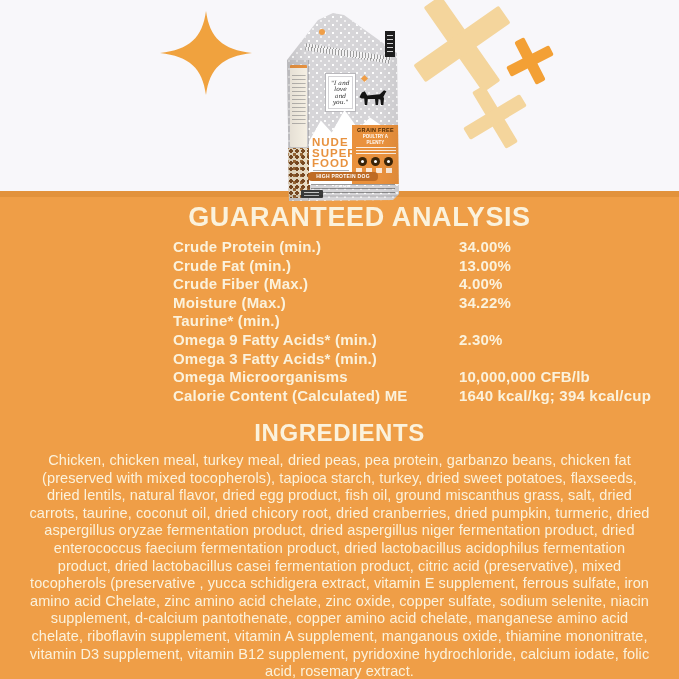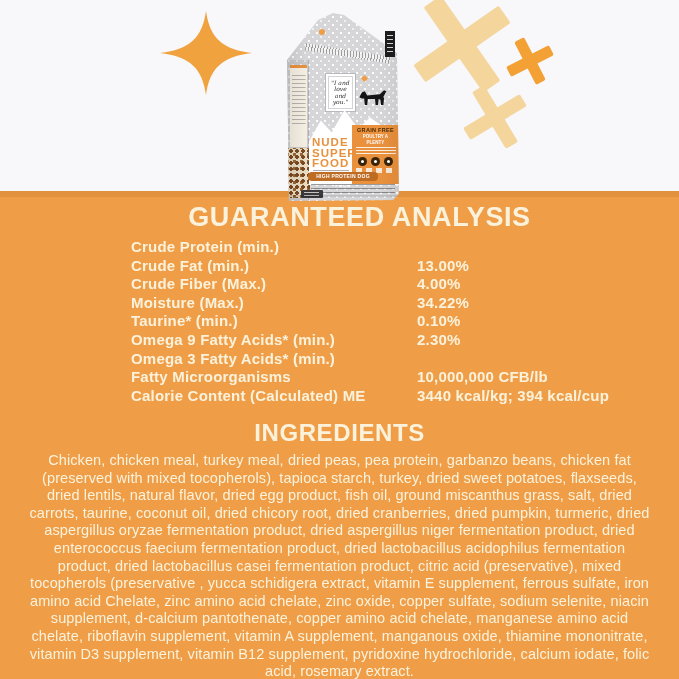--- a/index.html
+++ b/index.html
@@ -75,21 +75,21 @@
     background:repeating-linear-gradient(rgba(70,70,70,0.55) 0 1px, transparent 1px 4px); }
   .mini-logo { position:absolute; left:20px; top:177px; width:22px; height:8px; background:#3a3a3a; border-radius:1px;
     background-image:repeating-linear-gradient(rgba(255,255,255,0.7) 0 1px, transparent 1px 3px);
     background-size:70% 60%; background-position:3px 2px; background-repeat:no-repeat; }
   .fold-line { position:absolute; left:8px; top:182px; width:108px; height:2px; background:rgba(0,0,0,0.10); }
 
   
   .ga-title { position:absolute; left:0; top:202px; width:679px; text-align:center;
     color:#fbf2dc; font-weight:bold; font-size:27px; letter-spacing:0.6px;margin-left:20px; }
   .ga-table { position:absolute; left:131px; top:238px; width:520px; color:#fbf2dc; font-size:15px; font-weight:600; letter-spacing:0.2px; }
-  .ga-row { display:flex; height:18.6px; line-height:18.6px; }
+  .ga-row { display:flex; height:18.6px; line-height:18.6px;margin-left:42px; }
   .ga-label { width:286px; }
   .ga-value { flex:1; }
 
   
   .ing-title { position:absolute; left:0; top:419px; width:679px; text-align:center;
     color:#fbf2dc; font-weight:bold; font-size:24px; letter-spacing:0.6px; }
   .ing-text { position:absolute; left:27px; top:452px; width:625px; text-align:center;
     color:#fbf2dc; font-size:14.5px; line-height:17.6px; font-weight:500; letter-spacing:0.1px; }
 </style>
 </head>
@@ -151,50 +151,50 @@
       <div class="fold-line"></div>
       <div class="bag-shade"></div>
     </div>
     <div class="black-tag"></div>
   </div>
 
   <div class="ga-title">GUARANTEED ANALYSIS</div>
   <div class="ga-table">
     <div class="ga-row">
       <span class="ga-label">Crude Protein (min.)</span>
+      <span class="ga-value">34.00%</span>
     </div>
     <div class="ga-row">
       <span class="ga-label">Crude Fat (min.)</span>
       <span class="ga-value">13.00%</span>
     </div>
     <div class="ga-row">
       <span class="ga-label">Crude Fiber (Max.)</span>
       <span class="ga-value">4.00%</span>
     </div>
     <div class="ga-row">
       <span class="ga-label">Moisture (Max.)</span>
       <span class="ga-value">34.22%</span>
     </div>
     <div class="ga-row">
       <span class="ga-label">Taurine* (min.)</span>
-      <span class="ga-value">0.10%</span>
     </div>
     <div class="ga-row">
       <span class="ga-label">Omega 9 Fatty Acids* (min.)</span>
       <span class="ga-value">2.30%</span>
     </div>
     <div class="ga-row">
       <span class="ga-label">Omega 3 Fatty Acids* (min.)</span>
     </div>
     <div class="ga-row">
-      <span class="ga-label">Fatty Microorganisms</span>
+      <span class="ga-label">Omega Microorganisms</span>
       <span class="ga-value">10,000,000 CFB/lb</span>
     </div>
     <div class="ga-row">
       <span class="ga-label">Calorie Content (Calculated) ME</span>
-      <span class="ga-value">3440 kcal/kg; 394 kcal/cup</span>
+      <span class="ga-value">1640 kcal/kg; 394 kcal/cup</span>
     </div>
   </div>
 
   <div class="ing-title">INGREDIENTS</div>
   <div class="ing-text">Chicken, chicken meal, turkey meal, dried peas, pea protein, garbanzo beans, chicken fat (preserved with mixed tocopherols), tapioca starch, turkey, dried sweet potatoes, flaxseeds, dried lentils, natural flavor, dried egg product, fish oil, ground miscanthus grass, salt, dried carrots, taurine, coconut oil, dried chicory root, dried cranberries, dried pumpkin, turmeric, dried aspergillus oryzae fermentation product, dried aspergillus niger fermentation product, dried enterococcus faecium fermentation product, dried lactobacillus acidophilus fermentation product, dried lactobacillus casei fermentation product, citric acid (preservative), mixed tocopherols (preservative , yucca schidigera extract, vitamin E supplement, ferrous sulfate, iron amino acid Chelate, zinc amino acid chelate, zinc oxide, copper sulfate, sodium selenite, niacin supplement, d-calcium pantothenate, copper amino acid chelate, manganese amino acid chelate, riboflavin supplement, vitamin A supplement, manganous oxide, thiamine mononitrate, vitamin D3 supplement, vitamin B12 supplement, pyridoxine hydrochloride, calcium iodate, folic acid, rosemary extract.</div>
 
 </div>
 
 </body></html>

